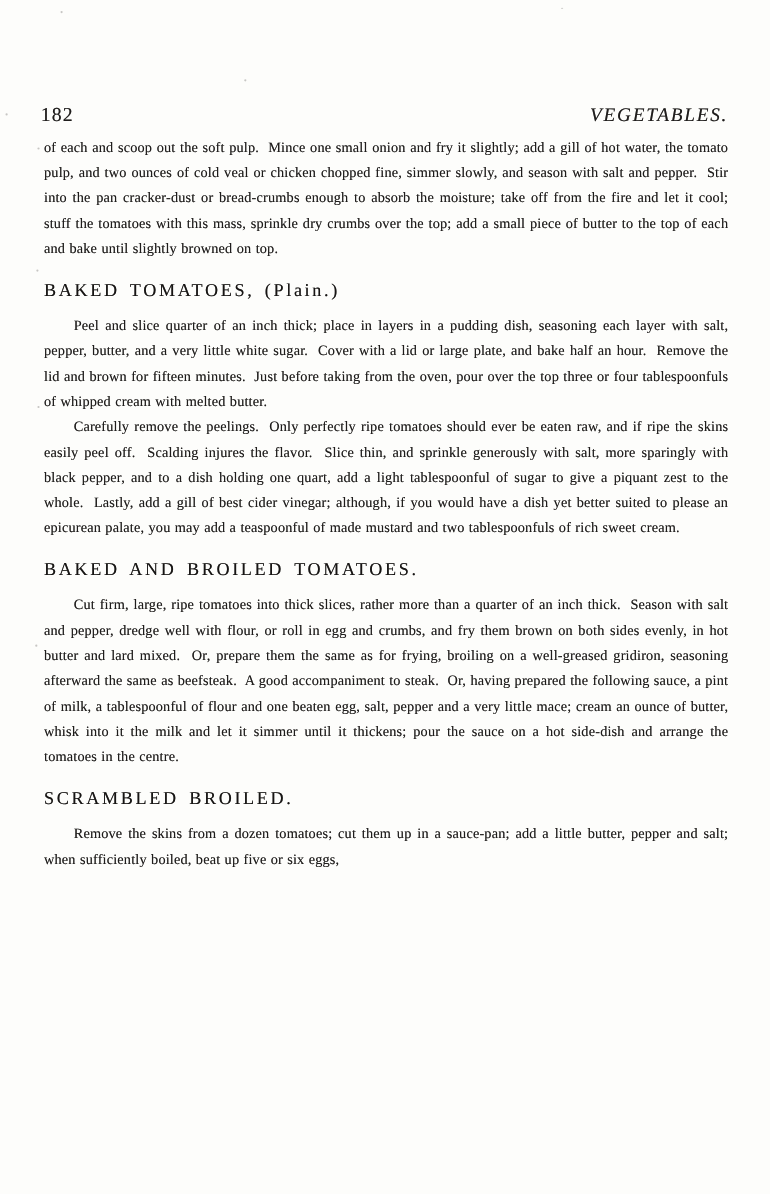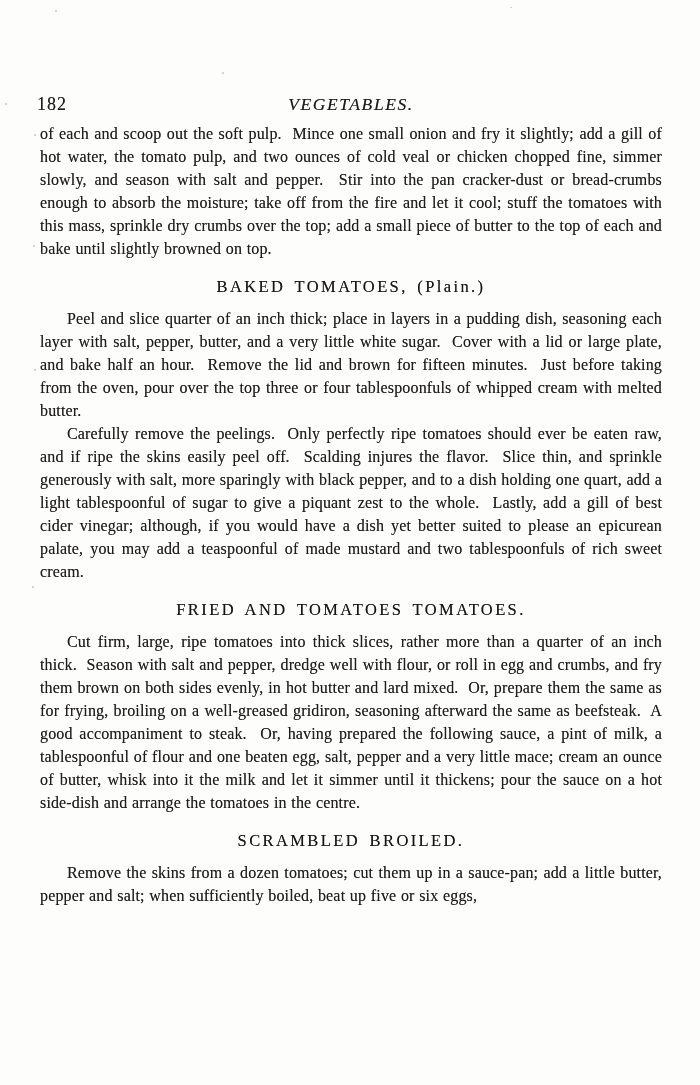--- a/index.html
+++ b/index.html
@@ -16,21 +16,21 @@
     overflow: hidden;
     color: #1f1d1c;
     font-family: "Liberation Serif", "DejaVu Serif", serif;
     box-sizing: border-box;
     padding: 93px 38px 0 40px;
     text-shadow: 0 0 0.45px rgba(20,18,16,0.55);
   }
   .running-head {
     position: relative;
     height: 22px;
-    text-align: center;
+    text-align: right;
     font-size: 17.5px;
     line-height: 22px;
   }
   .page-num {
     position: absolute;
     left: -3px;
     top: 0;
     font-size: 18px;
     letter-spacing: 1px;
     font-variant-numeric: oldstyle-nums;
@@ -38,36 +38,35 @@
   .running-title {
     font-style: italic;
     letter-spacing: 1.6px;
     word-spacing: 2px;
   }
   .body-text {
     margin-top: 7px;
   }
   .para {
     margin: 0;
-    font-size: 16px;
+    font-size: 13px;
     line-height: 23px;
     text-align: justify;
     letter-spacing: 0.15px;
     word-spacing: 0.5px;
     text-indent: 27px;
   }
   .para.no-indent {
     text-indent: 0;
   }
   .recipe-heading {
     margin: 15px 0 9px 0;
     font-size: 16.5px;
     font-weight: normal;
     line-height: 23px;
-    text-align: center;
     letter-spacing: 2.4px;
     word-spacing: 3px;
     color: #171514;
   }
   
   .speckle {
     position: absolute;
     background: rgba(60,58,55,0.28);
     border-radius: 50%;
   }
@@ -103,21 +102,21 @@
 
     <p class="para no-indent">of each and scoop out the soft pulp.&nbsp; Mince one small onion and fry it slightly; add a gill of hot water, the tomato pulp, and two ounces of cold veal or chicken chopped fine, simmer slowly, and season with salt and pepper.&nbsp; Stir into the pan cracker-dust or bread-crumbs enough to absorb the moisture; take off from the fire and let it cool; stuff the tomatoes with this mass, sprinkle dry crumbs over the top; add a small piece of butter to the top of each and bake until slightly browned on top.</p>
 
     <h2 class="recipe-heading">BAKED TOMATOES, (Plain.)</h2>
 
     <p class="para">Peel and slice quarter of an inch thick; place in layers in a pudding dish, seasoning each layer with salt, pepper, butter, and a very little white sugar.&nbsp; Cover with a lid or large plate, and bake half an hour.&nbsp; Remove the lid and brown for fifteen minutes.&nbsp; Just before taking from the oven, pour over the top three or four tablespoonfuls of whipped cream with melted butter.</p>
 
 
     <p class="para">Carefully remove the peelings.&nbsp; Only perfectly ripe tomatoes should ever be eaten raw, and if ripe the skins easily peel off.&nbsp; Scalding injures the flavor.&nbsp; Slice thin, and sprinkle generously with salt, more sparingly with black pepper, and to a dish holding one quart, add a light tablespoonful of sugar to give a piquant zest to the whole.&nbsp; Lastly, add a gill of best cider vinegar; although, if you would have a dish yet better suited to please an epicurean palate, you may add a teaspoonful of made mustard and two tablespoonfuls of rich sweet cream.</p>
 
-    <h2 class="recipe-heading">FRIED AND TOMATOES TOMATOES.</h2>
+    <h2 class="recipe-heading">BAKED AND BROILED TOMATOES.</h2>
 
     <p class="para">Cut firm, large, ripe tomatoes into thick slices, rather more than a quarter of an inch thick.&nbsp; Season with salt and pepper, dredge well with flour, or roll in egg and crumbs, and fry them brown on both sides evenly, in hot butter and lard mixed.&nbsp; Or, prepare them the same as for frying, broiling on a well-greased gridiron, seasoning afterward the same as beefsteak.&nbsp; A good accompaniment to steak.&nbsp; Or, having prepared the following sauce, a pint of milk, a tablespoonful of flour and one beaten egg, salt, pepper and a very little mace; cream an ounce of butter, whisk into it the milk and let it simmer until it thickens; pour the sauce on a hot side-dish and arrange the tomatoes in the centre.</p>
 
     <h2 class="recipe-heading">SCRAMBLED BROILED.</h2>
 
     <p class="para">Remove the skins from a dozen tomatoes; cut them up in a sauce-pan; add a little butter, pepper and salt; when sufficiently boiled, beat up five or six eggs,</p>
 
   </main>
 </div>
 

